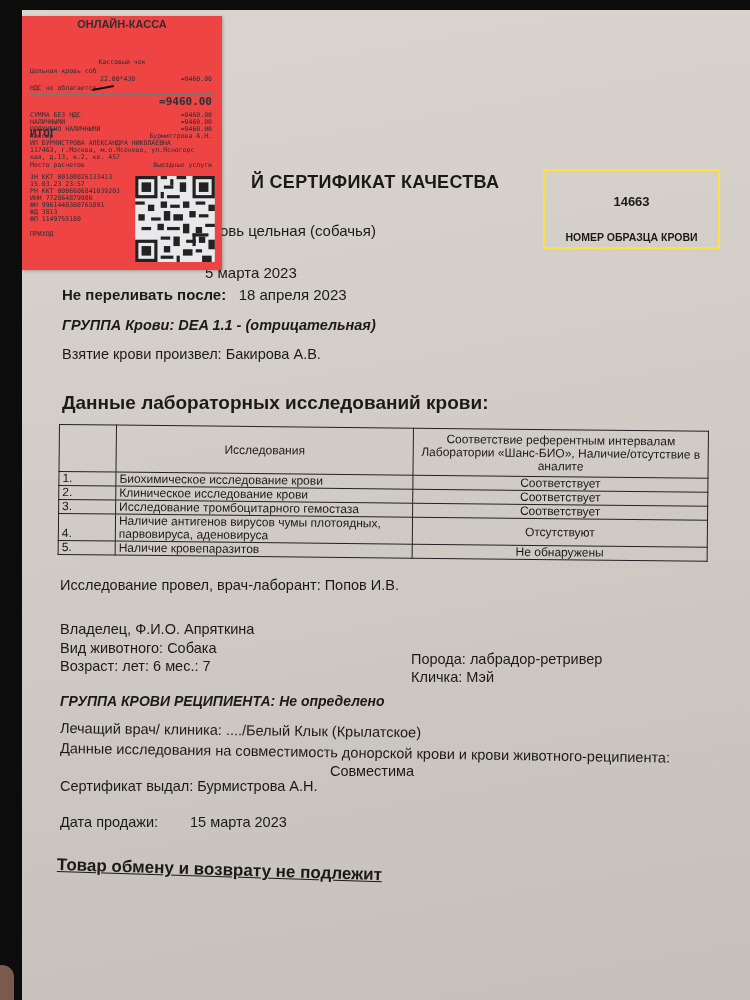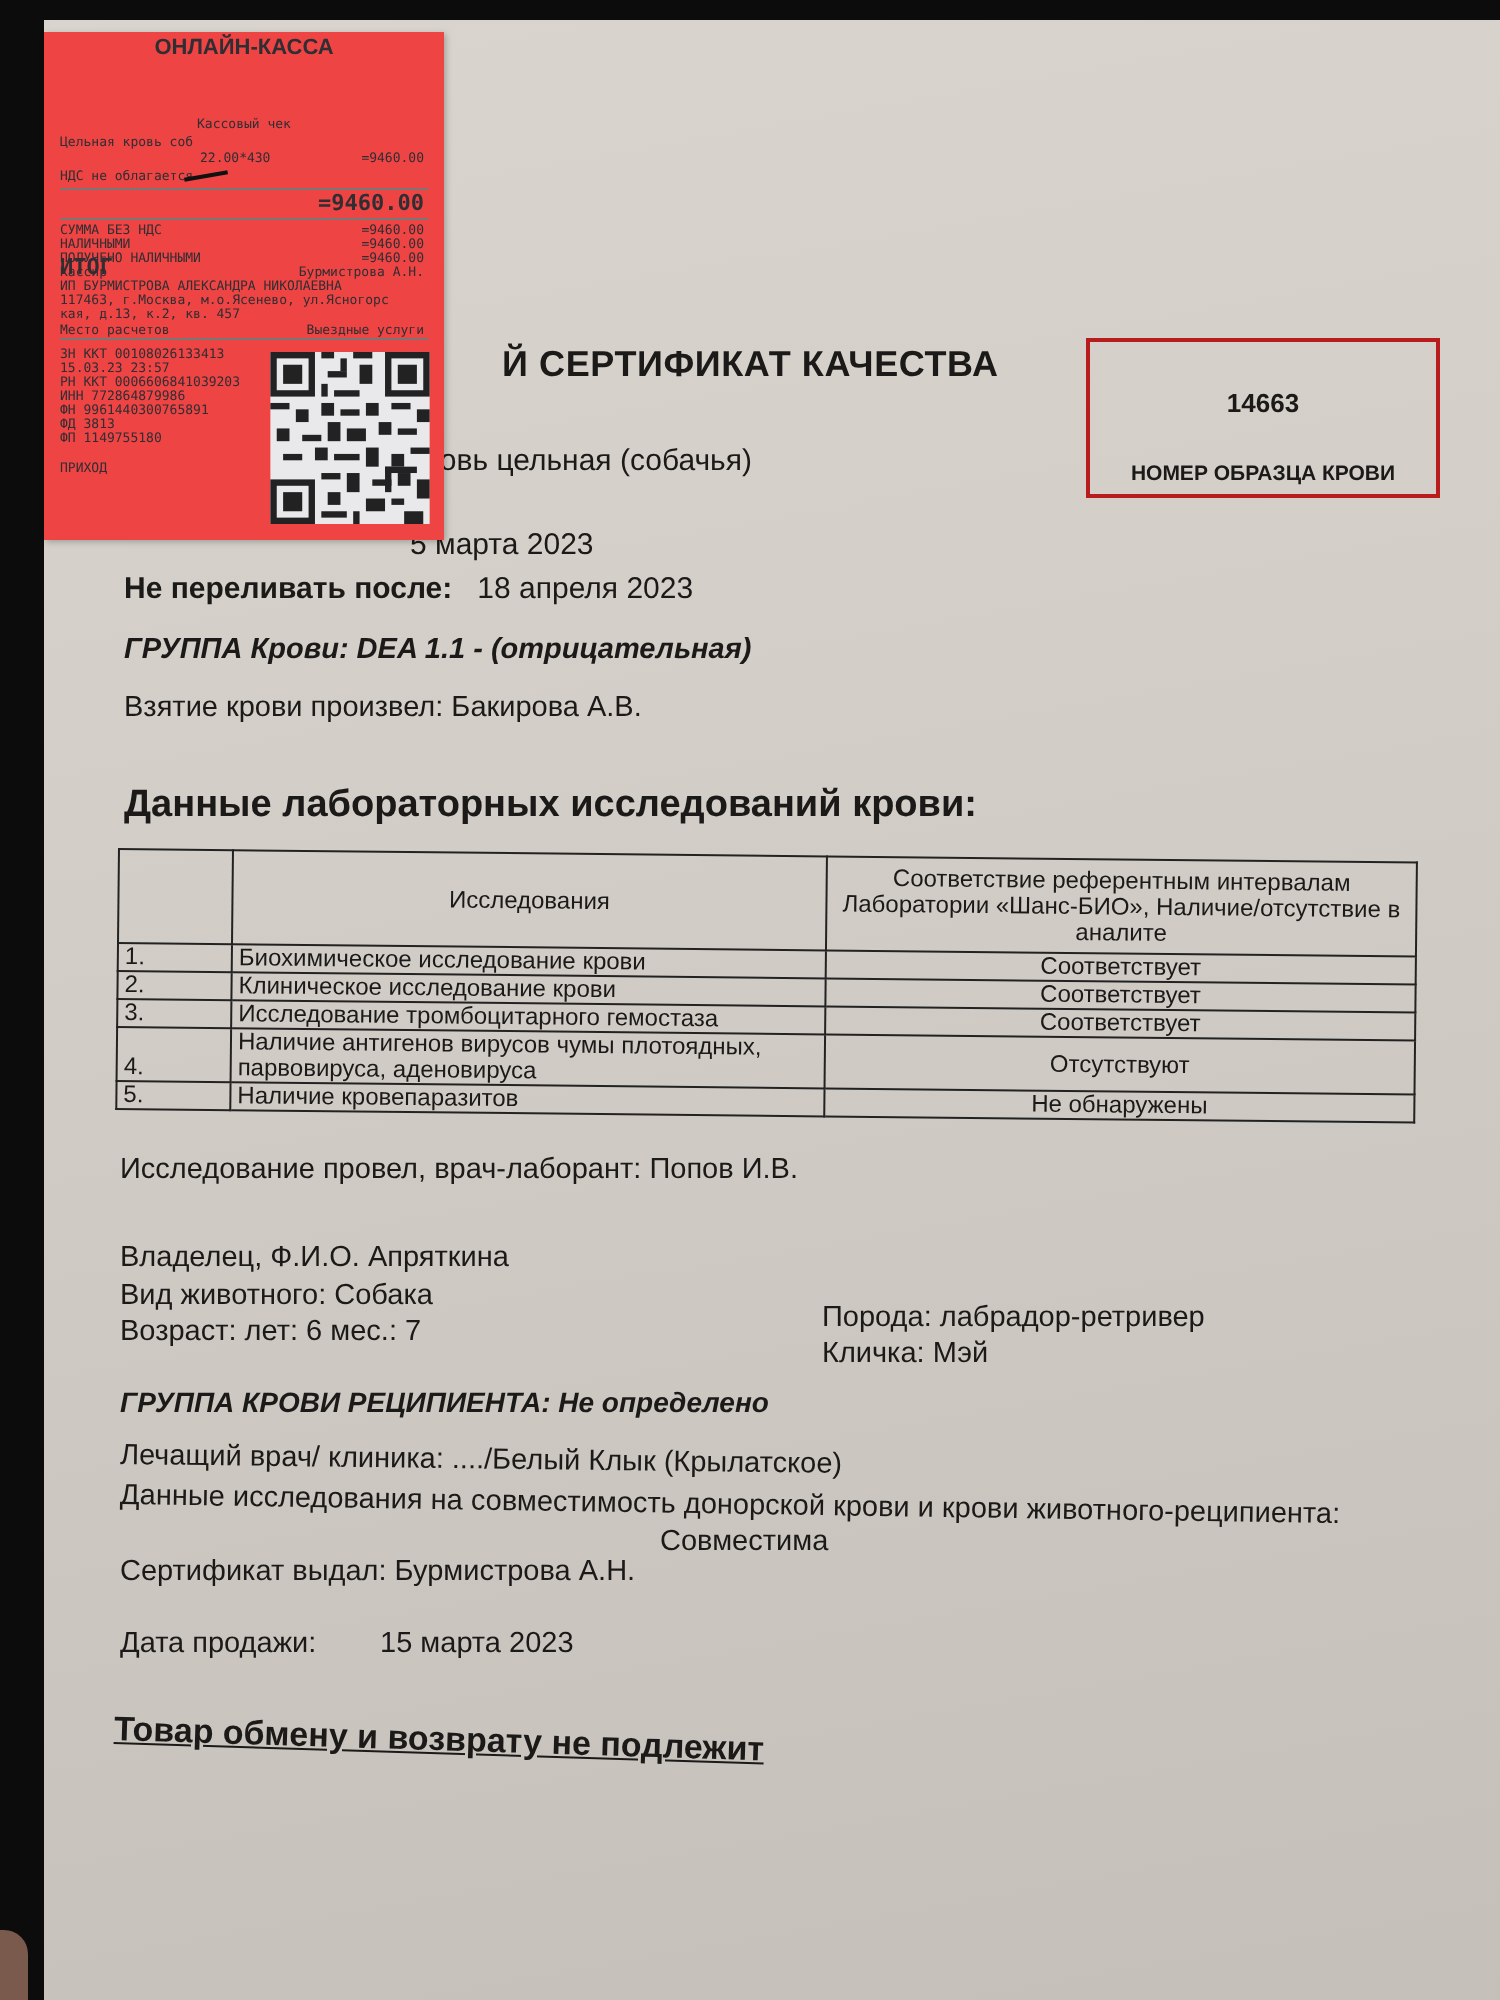--- a/index.html
+++ b/index.html
@@ -17,21 +17,21 @@
 
   .title { left:232px; top:172px; font-size:18px; font-weight:bold; letter-spacing:0.3px;margin-left:19px; }
   .subtitle { left:205px; top:222px; font-size:15px; }
   .l1 { left:62px; top:264px; font-size:15px; }
   .l2 { left:62px; top:286px; font-size:15px; }
   .l2 b { font-weight:bold; }
   .l3 { left:62px; top:317px; font-size:14.5px; font-weight:bold; font-style:italic; }
   .l4 { left:62px; top:346px; font-size:14.5px; }
   .h2 { left:62px; top:392px; font-size:19px; font-weight:bold; }
 
-  .sample-box { position:absolute; left:543px; top:169px; width:173px; height:76px; border:2px solid #b91c1c; }
+  .sample-box { position:absolute; left:543px; top:169px; width:173px; height:76px; border:2px solid #fde047; }
   .sample-num { position:absolute; left:0; right:0; top:23px; text-align:center; font-weight:bold; font-size:13px; color:#1b1a19; }
   .sample-label { position:absolute; left:0; right:0; top:60px; text-align:center; font-weight:bold; font-size:10.5px; color:#1b1a19; }
 
   table.lab {
     position:absolute; left:59px; top:424px; width:650px;
     border-collapse:collapse; font-size:12px; color:#1b1a19;
     transform:rotate(0.6deg); transform-origin:left top;
   }
   table.lab td, table.lab th { border:1.5px solid #222; padding:0 3px; line-height:13px; font-weight:normal; }
   table.lab th { height:46px; text-align:center; }

